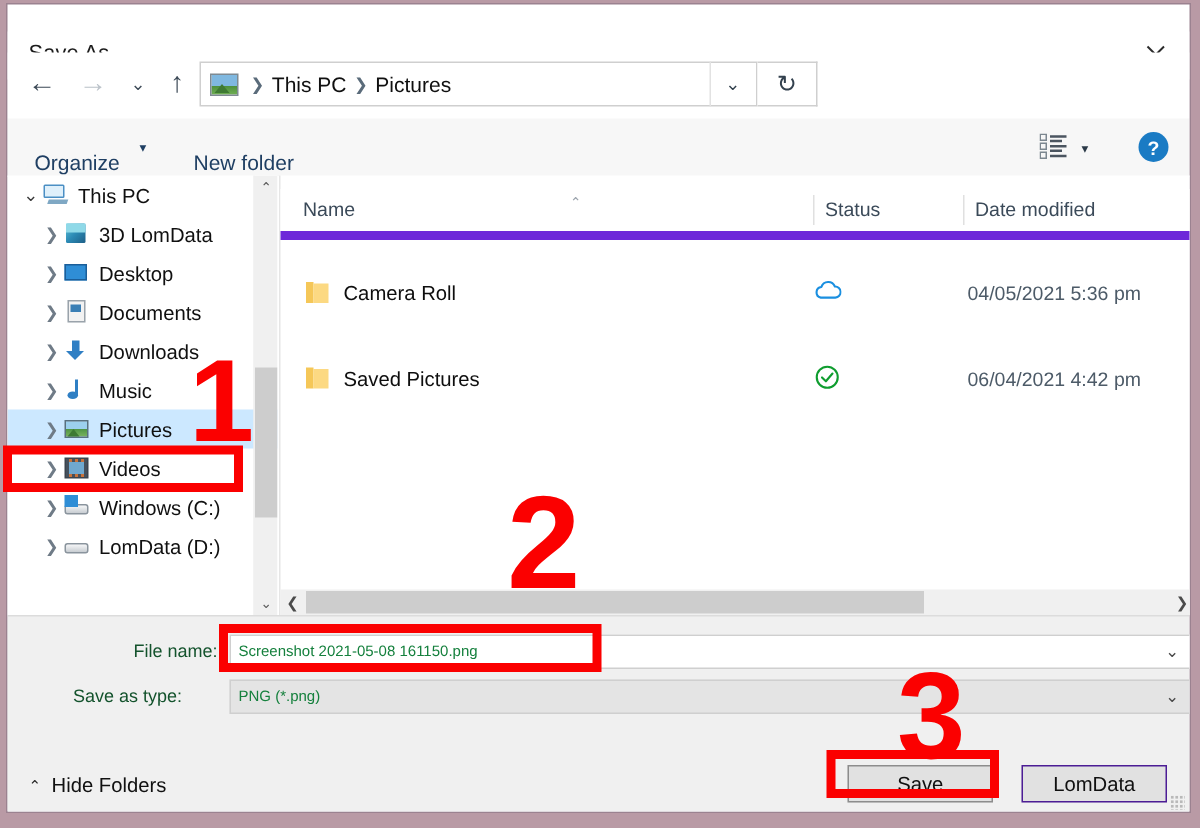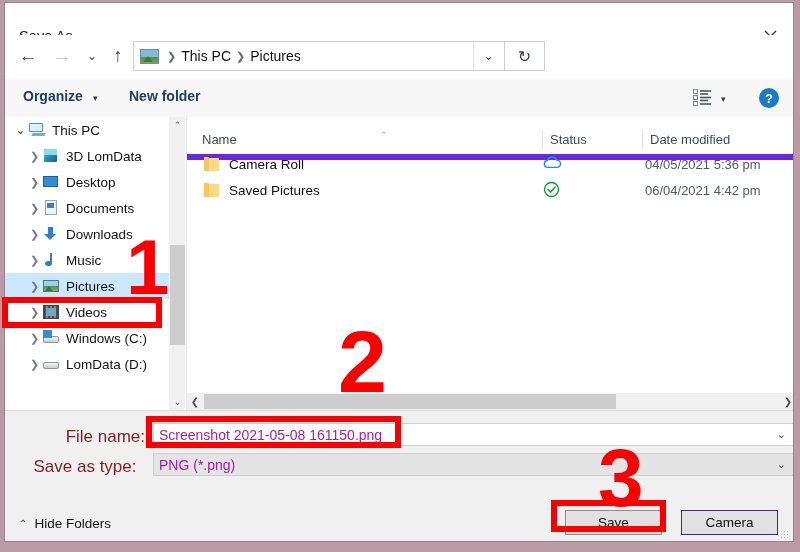--- a/index.html
+++ b/index.html
@@ -180,25 +180,24 @@
   .cmdbar {
     position: absolute;
     left: 0; top: 76px;
     width: 100%;
     height: 38px;
     background: #f7f7f7;
     border-bottom: 1px solid #e3e3e3;
   }
   .cmd-item {
     position: absolute;
-    top: 9px;
+    top: 21px;
     font-size: 14px;
     color: #1f3f63;
     cursor: default;
-    font-weight: bold;
   }
   .cmd-organize { left: 18px; }
   .cmd-caret {
     position: absolute;
     left: 88px; top: 14px;
     font-size: 9px;
     color: #1f3f63;
   }
   .cmd-newfolder { left: 124px; }
   .view-icon {
@@ -432,20 +431,21 @@
     top: -2px;
     font-size: 9px;
     color: #9aa3ac;
   }
   .file-row {
     position: relative;
     height: 26px;
     display: flex;
     align-items: center;
     cursor: default;
+    margin-top: 31px;
   }
   .folder-ico {
     position: relative;
     width: 16px; height: 14px;
     margin-left: 17px;
     margin-right: 9px;
     flex: 0 0 auto;
   }
   .folder-ico::before {
     content:"";
@@ -507,22 +507,22 @@
   .formarea {
     position: absolute;
     left: 0; top: 407px;
     width: 100%;
     height: 132px;
     background: #f0f0f0;
     border-top: 1px solid #dcdcdc;
   }
   .form-label {
     position: absolute;
-    font-size: 17px;
-    color: #7f1d1d;
+    font-size: 12px;
+    color: #14532d;
     text-align: right;
   }
   .lbl-filename { left: 20px; top: 16px; width: 120px; }
   .lbl-savetype { left: 20px; top: 46px; width: 120px; text-align: center; }
 
   .combo {
     position: absolute;
     left: 148px;
     height: 23px;
     width: 642px;
@@ -533,22 +533,22 @@
   }
   .combo-filename {
     top: 12px;
     background: #ffffff;
   }
   .combo-savetype {
     top: 42px;
     background: #e4e4e4;
   }
   .combo-value {
-    font-size: 14px;
-    color: #a21caf;
+    font-size: 10px;
+    color: #15803d;
     margin-left: 5px;
     white-space: nowrap;
   }
   .combo-caret {
     position: absolute;
     right: 8px;
     font-size: 11px;
     color: #4a4a4a;
   }
 
@@ -790,21 +790,21 @@
         <span class="combo-value">PNG (*.png)</span>
         <span class="combo-caret">⌄</span>
       </div>
 
       <div class="hide-folders">
         <span class="hf-caret">⌃</span>
         <span>Hide Folders</span>
       </div>
 
       <div class="dlg-btn btn-save">Save</div>
-      <div class="dlg-btn btn-cancel">Camera</div>
+      <div class="dlg-btn btn-cancel">LomData</div>
 
       <div class="resize-grip"></div>
     </div>
   </div>
 
   <div class="anno-box" id="box-pictures"></div>
   <div class="anno-box" id="box-filename"></div>
   <div class="anno-box" id="box-save"></div>
 
   <div class="anno-num" id="num-1">1</div>

